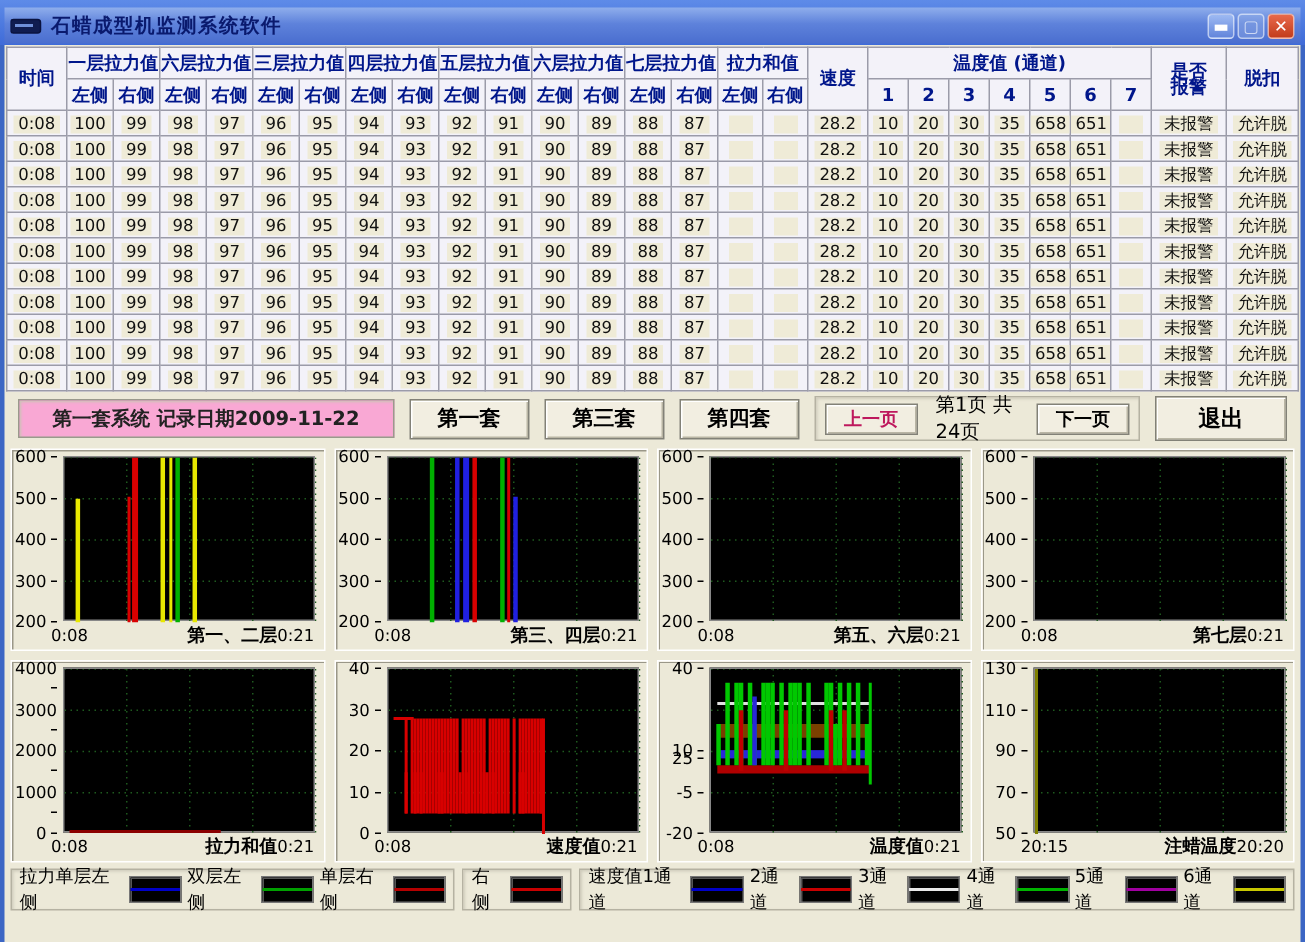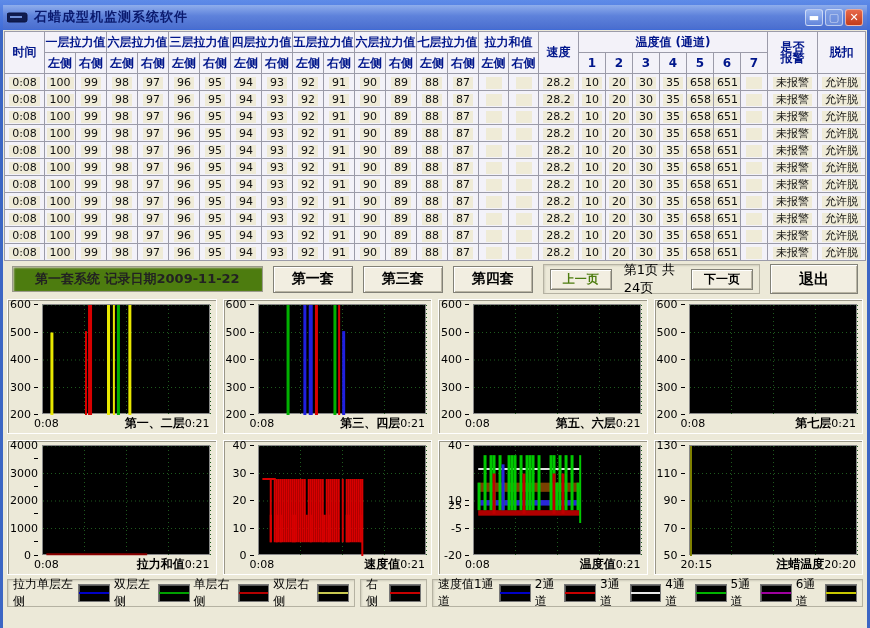--- a/index.html
+++ b/index.html
@@ -31,31 +31,31 @@
 
   
   table.grid { border-collapse:collapse; table-layout:fixed; width:862px; background:#F3F2F9; }
   table.grid th, table.grid td { border:1px solid #9B9BA9; overflow:hidden; white-space:nowrap; }
   table.grid th { color:#00168B; font-weight:bold; font-size:12px; height:21px; white-space:pre-line; line-height:11px; }
   table.grid td { font-size:11px; height:17px; text-align:center; color:#111; }
   td .chip { display:inline-block; min-width:16px; min-height:11px; background:#EFEBD7; padding:0 3px; line-height:12px; }
 
   
   .toolbar { height:36px; display:flex; align-items:center; padding:0 8px; gap:10px; }
-  .status-box { width:282px; height:26px; background:#4d7c0f;
+  .status-box { width:282px; height:26px; background:#f9a8d4;
     border:1px solid #9a9a8c; box-shadow:inset 1px 1px 2px #c9c5b4;
     display:flex; align-items:center; justify-content:center;
     font-size:13px; font-weight:bold; color:#222; }
   .xp-btn { height:27px; min-width:80px; background:#F2EEE1; border:1px solid #828177;
     box-shadow:inset 1px 1px 0 #fff, inset -1px -1px 0 #b9b5a4;
     font-family:inherit; font-size:14px; font-weight:bold; color:#000; cursor:pointer; }
   .pager-box { height:30px; border:1px solid #b5b2a2; box-shadow:inset 1px 1px 2px #cfccbc;
     display:flex; align-items:center; gap:8px; padding:0 6px; }
   .pager-btn { height:21px; min-width:62px; font-size:12px; font-weight:bold; }
-  .pager-btn[disabled] { color:#4d7c0f; }
+  .pager-btn[disabled] { color:#be185d; }
   .pager-info { font-size:13px; color:#000; padding:4px 4px; }
   .exit-btn { margin-left:auto; min-width:88px; height:30px; font-size:15px; }
 
   
   .charts-grid { display:grid; grid-template-columns:repeat(4,1fr); gap:6px; padding:2px 3px; }
   .chart-panel { height:135px; background:#ECE9D8; border:1px solid #fff;
     box-shadow:inset 1px 1px 0 #9a9788; position:relative; }
   .plot-area { position:absolute; left:34px; top:4px; background:#000;
     border:1px solid #888; }
   .ylabel { position:absolute; font-size:11px; color:#000; width:30px; text-align:right; left:0; }
@@ -803,26 +803,20 @@
         <span class="swatch">
               <span class="line" style="background:#00A000"></span>
             </span>
           </span>
           <span class="legend-item">
             <span class="lab">单层右侧</span>
         <span class="swatch">
               <span class="line" style="background:#B40000"></span>
             </span>
           </span>
-          <span class="legend-item">
-            <span class="lab">双层右侧</span>
-        <span class="swatch">
-              <span class="line" style="background:#C8C850"></span>
-            </span>
-          </span>
         </div>
         <div class="legend-group">
           <span class="legend-item">
             <span class="lab">右侧</span>
         <span class="swatch">
               <span class="line" style="background:#C80000"></span>
             </span>
           </span>
         </div>
         <div class="legend-group">

